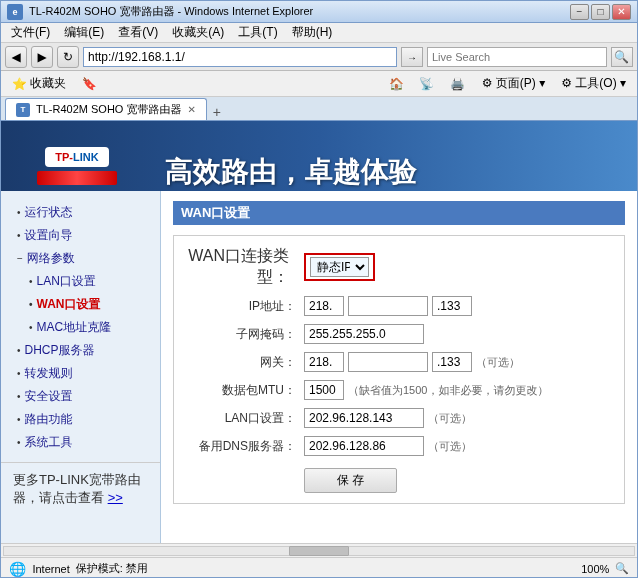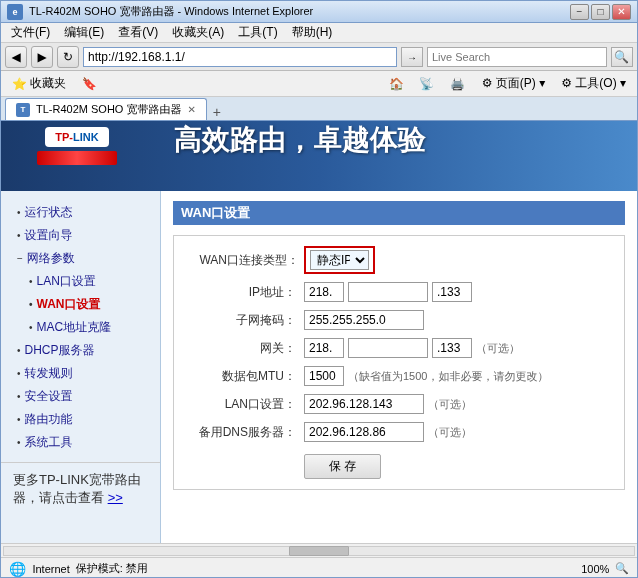--- a/index.html
+++ b/index.html
@@ -202,23 +202,23 @@
       cursor: pointer;
       font-size: 14px;
       color: #555;
     }
 
     
     .header-banner {
       height: 70px;
       background: linear-gradient(to right, #1a3a6b, #2a5a9b, #4a8acb);
       display: flex;
-      align-items: flex-start;
+      align-items: flex-end;
       padding: 0 16px;
-      gap: 37px;
+      gap: 28px;
     }
     .logo-img {
       width: 120px;
       height: 50px;
       background: transparent;
       display: flex;
       align-items: center;
       justify-content: center;
     }
     .header-slogan {
@@ -310,23 +310,23 @@
 
     
     .conn-type-row {
       display: flex;
       align-items: center;
       margin-bottom: 8px;
     }
     .conn-type-label {
       width: 120px;
       text-align: right;
-      padding-right: 5px;
+      padding-right: 15px;
       color: #333;
-      font-size: 12px;
+      font-size: 16px;
     }
     .conn-type-select-wrapper {
       border: 2px solid #cc0000;
       padding: 2px 4px;
       display: flex;
       align-items: center;
       gap: 4px;
     }
     .conn-type-select {
       width: 59px;
@@ -336,21 +336,21 @@
       font-size: 12px;
       padding: 0 2px;
     }
 
     
     .save-btn-row {
       margin-top: 12px;
       padding-left: 120px;
     }
     .save-btn {
-      padding: 3px 24px;
+      padding: 3px 32px;
       background: linear-gradient(to bottom, #f5f5f5, #ddd);
       border: 1px solid #aaa;
       font-size: 12px;
       cursor: pointer;
       border-radius: 2px;
     }
 
     
     .status-bar {
       height: 22px;

